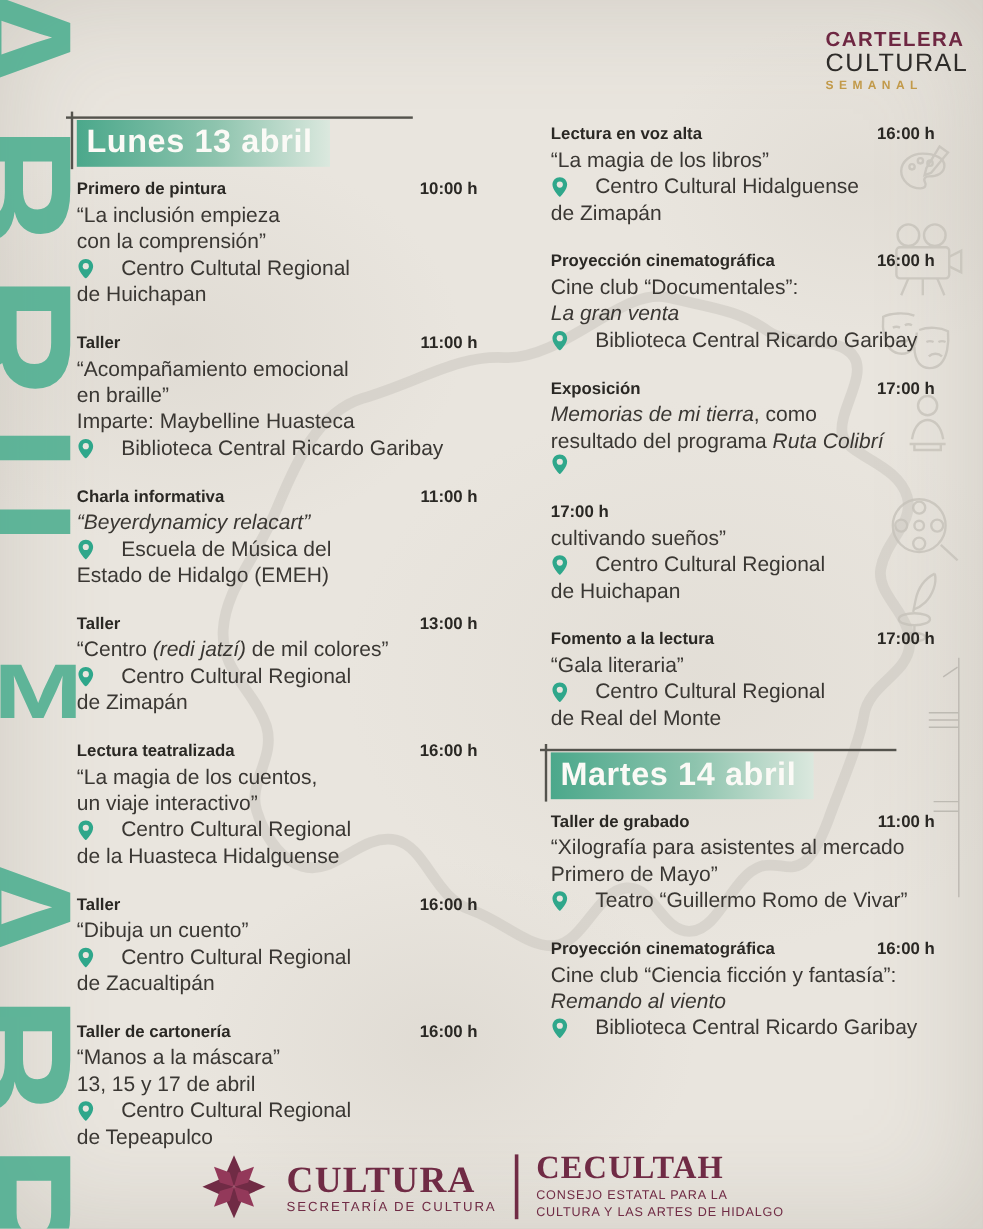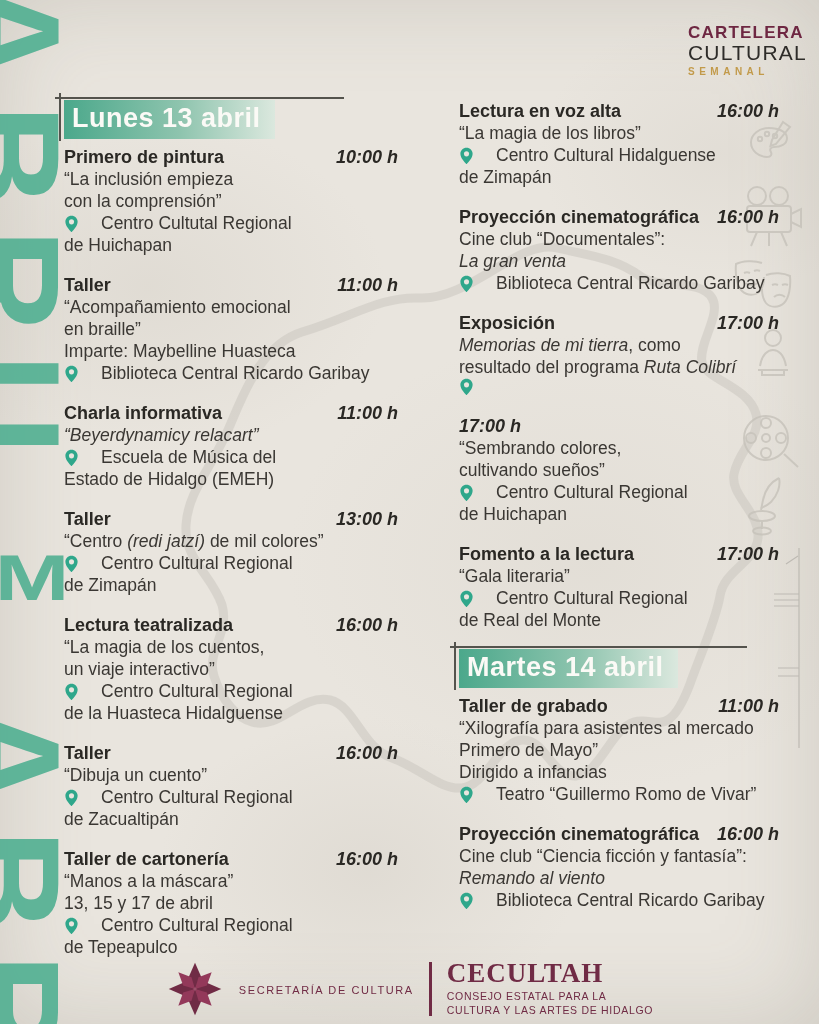--- a/index.html
+++ b/index.html
@@ -27,22 +27,22 @@
   .brand-2{font-size:21px;font-weight:400;color:#2e2c29;letter-spacing:1.2px;}
   .brand-3{font-size:10px;font-weight:700;color:#c29a4a;letter-spacing:4.5px;margin-top:3px;}
   
   .wm{position:absolute;pointer-events:none;}
   
   .col{position:absolute;top:100px;}
   .col-left{left:64px;width:334px;}
   .col-right{left:459px;width:320px;}
   .event{margin-bottom:18px;}
   .event-head{display:flex;justify-content:space-between;align-items:flex-start;gap:10px;
-    font-weight:700;font-size:18px;line-height:22px;color:#2a2824;white-space:nowrap;}
-  .event-time{flex-shrink:0;font-style:italic;}
+    font-weight:700;font-size:14px;line-height:22px;color:#2a2824;white-space:nowrap;}
+  .event-time{flex-shrink:0;}
   .line{font-size:17.5px;line-height:22px;white-space:nowrap;color:#3a3733;}
   .line em{font-style:italic;}
   .line.loc{display:flex;align-items:flex-end;gap:22px;}
   .pin{width:15px;height:19px;flex-shrink:0;display:block;}
   
   .date-block{position:relative;height:34px;margin:0 0 12px 0;}
   .date-bar{position:relative;display:inline-block;min-width:188px;
     background:linear-gradient(90deg,#4ba88b 0%,#8ec4ae 55%,#dbe8de 100%);
     padding:3px 14px 5px 8px;}
   .date-text{font-size:27px;font-weight:700;color:#fbfaf6;letter-spacing:.5px;}
@@ -291,21 +291,20 @@
           <svg class="pin" viewBox="0 0 24 30">
             <path fill="#2fa78b" d="M12 1C6.5 1 2.2 5.3 2.2 10.7c0 6.6 7.1 14 9 15.9.4.4 1.2.4 1.6 0 1.9-1.9 9-9.3 9-15.9C21.8 5.3 17.5 1 12 1z"></path>
             <circle cx="12" cy="10.7" r="4.1" fill="#e9e5de"></circle>
           </svg>
         </div>
       </div>
       <div class="event">
         <div class="event-head">
           <span class="event-time">17:00 h</span>
         </div>
-        <div class="line"><span>“Sembrando colores,</span></div>
         <div class="line"><span>cultivando sueños”</span></div>
         <div class="line loc">
           <svg class="pin" viewBox="0 0 24 30">
             <path fill="#2fa78b" d="M12 1C6.5 1 2.2 5.3 2.2 10.7c0 6.6 7.1 14 9 15.9.4.4 1.2.4 1.6 0 1.9-1.9 9-9.3 9-15.9C21.8 5.3 17.5 1 12 1z"></path>
             <circle cx="12" cy="10.7" r="4.1" fill="#e9e5de"></circle>
           </svg>
           <span>Centro Cultural Regional</span>
         </div>
         <div class="line"><span>de Huichapan</span></div>
       </div>
@@ -325,21 +324,20 @@
         <div class="line"><span>de Real del Monte</span></div>
       </div>
       <div class="date-block"><div class="date-bar"><span class="date-text">Martes 14 abril</span></div></div>
       <div class="event">
         <div class="event-head">
           <span class="event-title">Taller de grabado</span>
           <span class="event-time">11:00 h</span>
         </div>
         <div class="line"><span>“Xilografía para asistentes al mercado</span></div>
         <div class="line"><span>Primero de Mayo”</span></div>
-        <div class="line"><span>Dirigido a infancias</span></div>
         <div class="line loc">
           <svg class="pin" viewBox="0 0 24 30">
             <path fill="#2fa78b" d="M12 1C6.5 1 2.2 5.3 2.2 10.7c0 6.6 7.1 14 9 15.9.4.4 1.2.4 1.6 0 1.9-1.9 9-9.3 9-15.9C21.8 5.3 17.5 1 12 1z"></path>
             <circle cx="12" cy="10.7" r="4.1" fill="#e9e5de"></circle>
           </svg>
           <span>Teatro “Guillermo Romo de Vivar”</span>
         </div>
       </div>
       <div class="event">
         <div class="event-head">
@@ -369,20 +367,21 @@
         </g>
         <g fill="#93395a">
           <path d="M0 0 L6.5 -12 L0 -26 L-6.5 -12 Z" transform="rotate(45)"></path>
           <path d="M0 0 L6.5 -12 L0 -26 L-6.5 -12 Z" transform="rotate(135)"></path>
           <path d="M0 0 L6.5 -12 L0 -26 L-6.5 -12 Z" transform="rotate(225)"></path>
           <path d="M0 0 L6.5 -12 L0 -26 L-6.5 -12 Z" transform="rotate(315)"></path>
         </g>
       </g>
     </svg>
     <div>
+      <div class="cultura">CULTURA</div>
       <div class="cultura-sub">SECRETARÍA DE CULTURA</div>
     </div>
     <div class="divider"></div>
     <div>
       <div class="cecultah">CECULTAH</div>
       <div class="cecultah-sub">
         <div>CONSEJO ESTATAL PARA LA</div>
         <div>CULTURA Y LAS ARTES DE HIDALGO</div>
       </div>
     </div>

